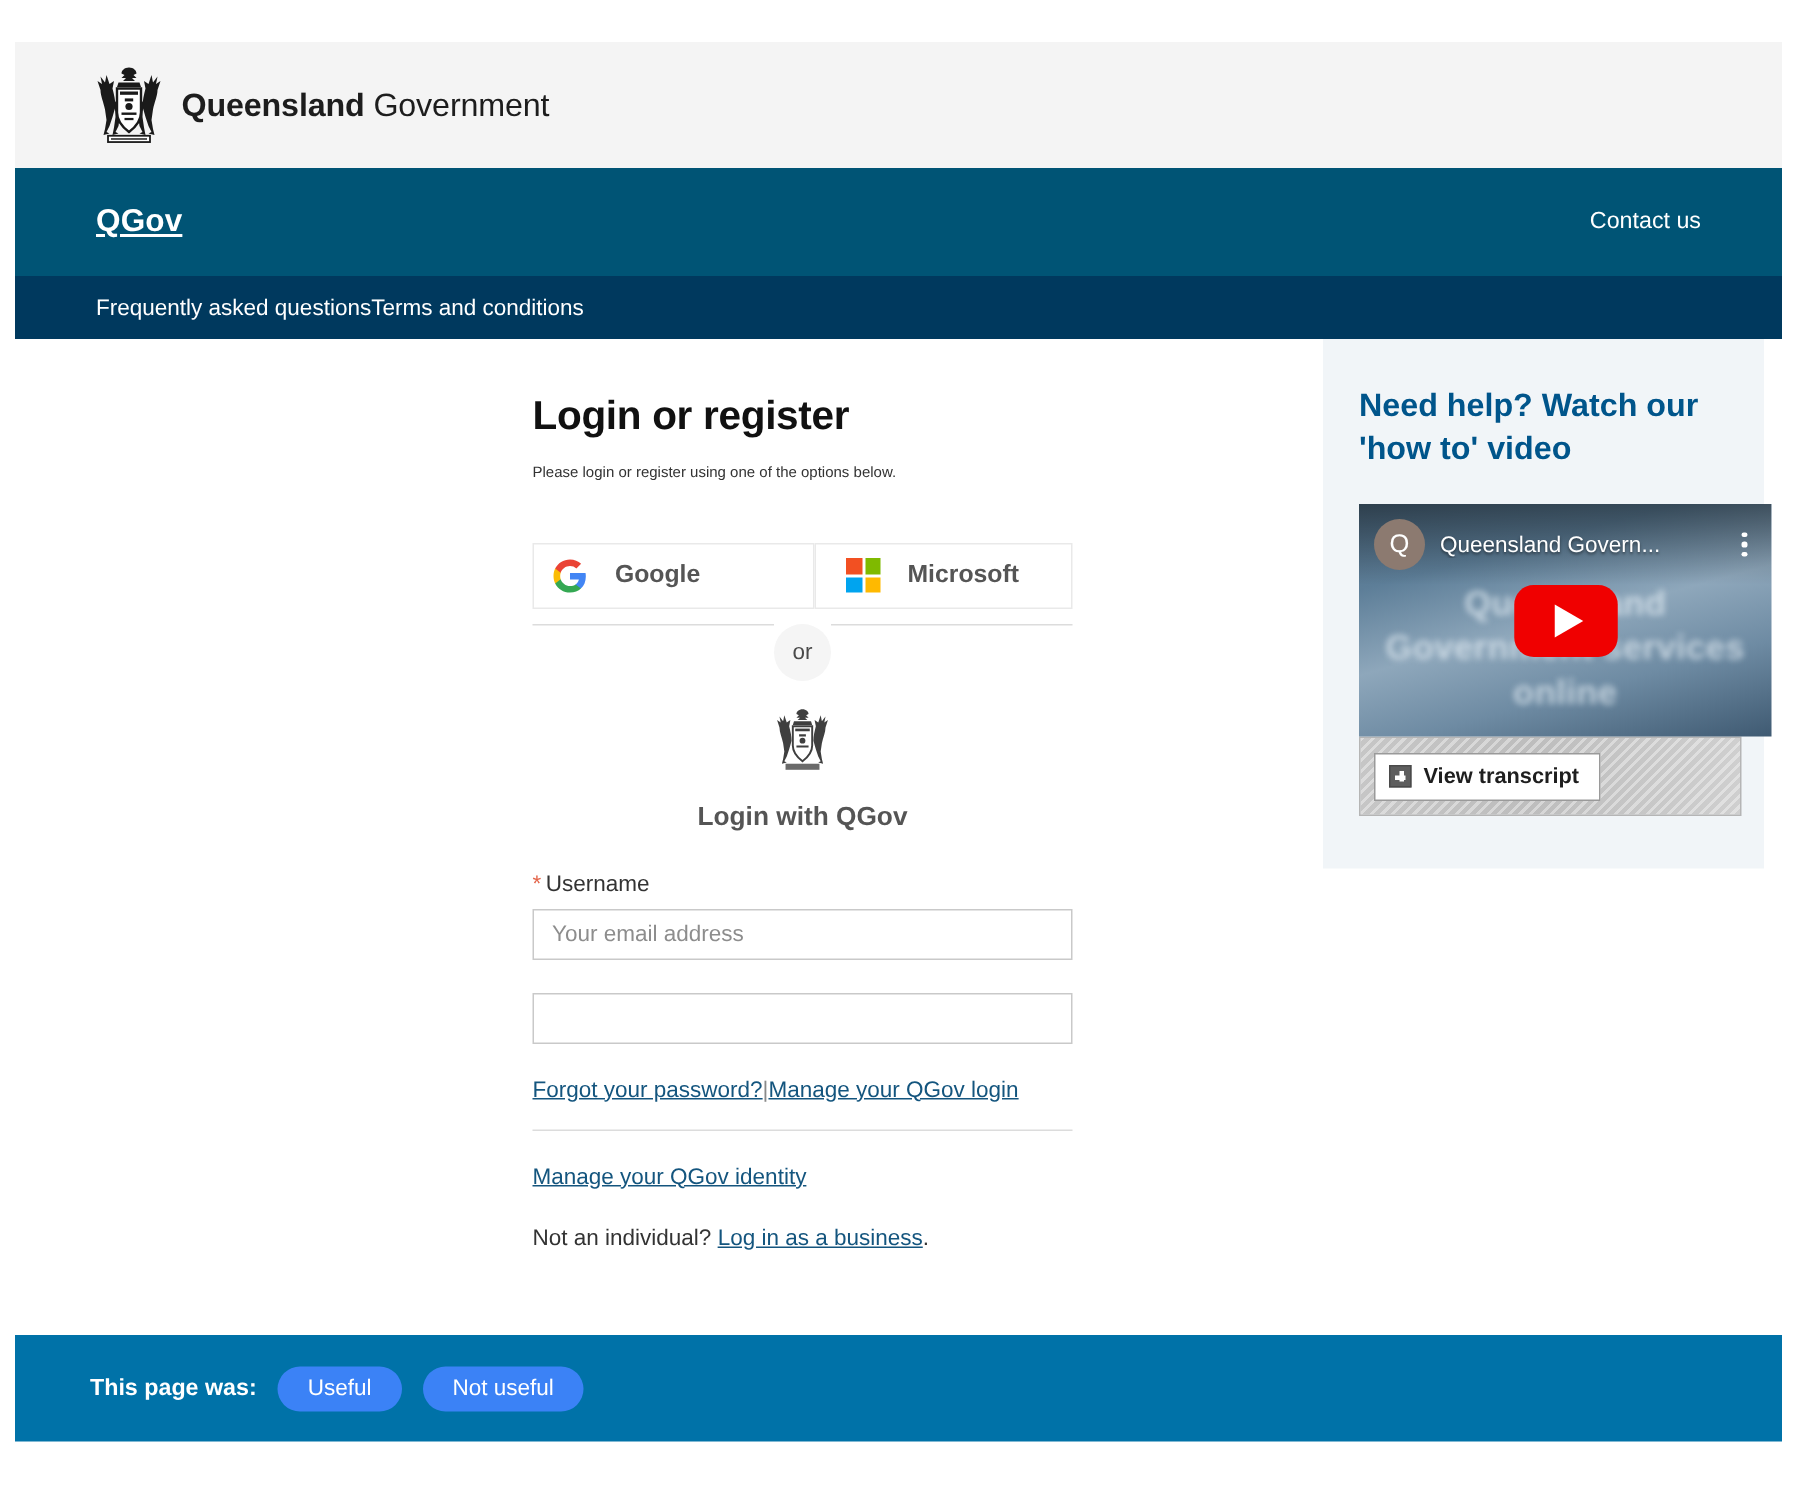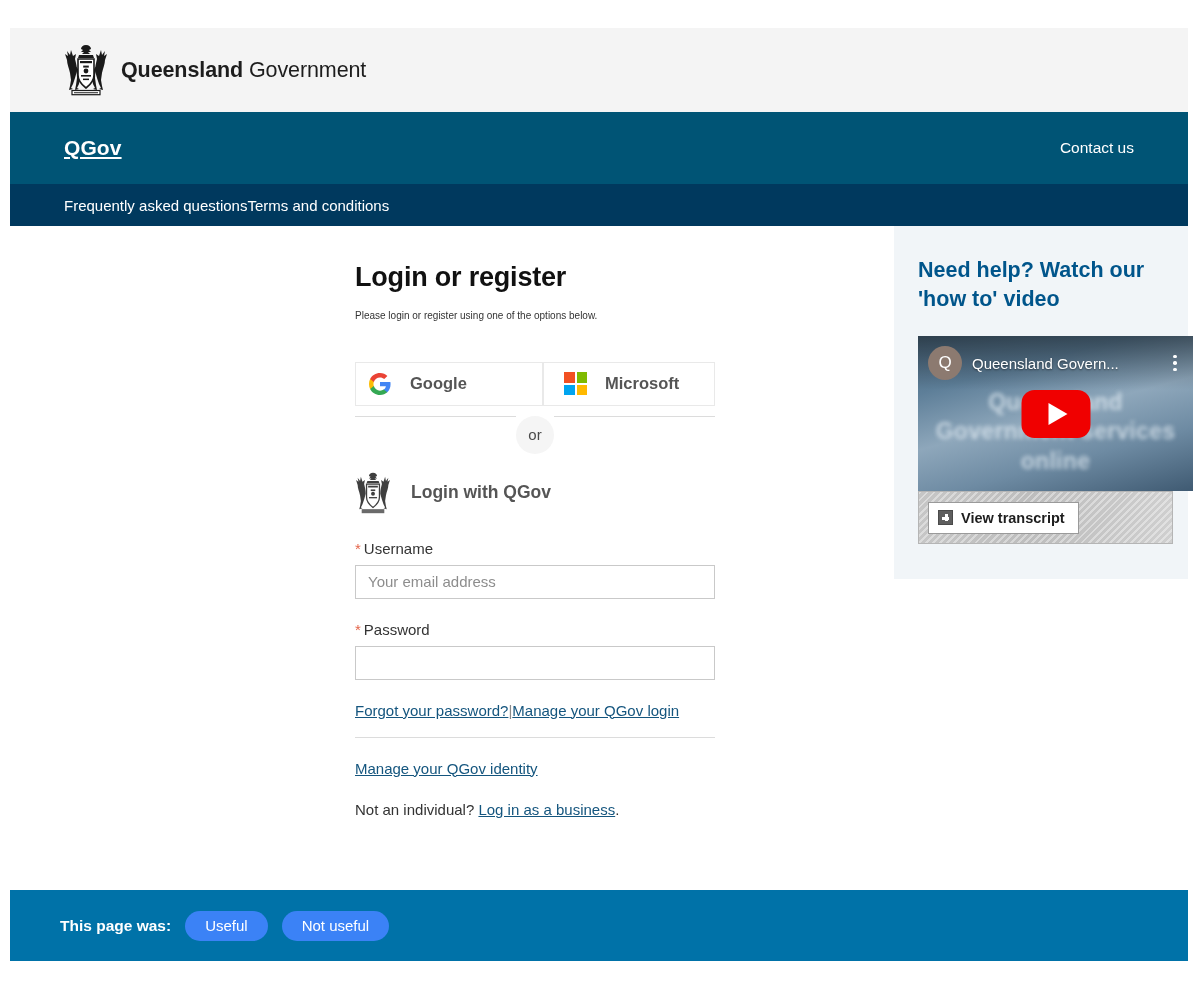--- a/index.html
+++ b/index.html
@@ -83,21 +83,21 @@
   
   .body-wrap {
     position: relative;
     background: #ffffff;
     min-height: 664px;
   }
 
   
   .aside {
     position: absolute;
-    right: 0; top: 0;
+    right: 12px; top: 0;
     width: 294px;
     background: #f1f5f8;
     padding: 30px 0 18px 24px;
     min-height: 353px;
   }
   .aside h2 {
     margin: 0 0 22px 0;
     font-size: 21.5px;
     line-height: 1.35;
     font-weight: 700;
@@ -288,20 +288,21 @@
     flex: 0 0 auto;
   }
 
   .qgov-login {
     display: flex;
     align-items: center;
     gap: 20px;
     margin-top: 14px;
     margin-bottom: 26px;
     cursor: pointer;
+    flex-direction: column;
   }
   .qgov-crest-wrap { width: 36px; height: 42px; flex: 0 0 auto; }
   .qgov-login-label {
     font-size: 17.5px;
     font-weight: 700;
     color: #555555;
   }
 
   
   .field { margin-bottom: 22px; }
@@ -523,23 +524,20 @@
       </div>
 
       <div class="field">
         <label>
           <span class="req">*</span><span>Username</span>
         </label>
         <input type="text" placeholder="Your email address" style="">
       </div>
 
       <div class="field">
-        <label>
-          <span class="req">*</span><span>Password</span>
-        </label>
         <input type="password" placeholder="" style="">
       </div>
 
 
       <div class="inline-links">
         <a href="#">Forgot your password?</a>
         <span class="pipe">|</span>
         <a href="#">Manage your QGov login</a>
       </div>
 

